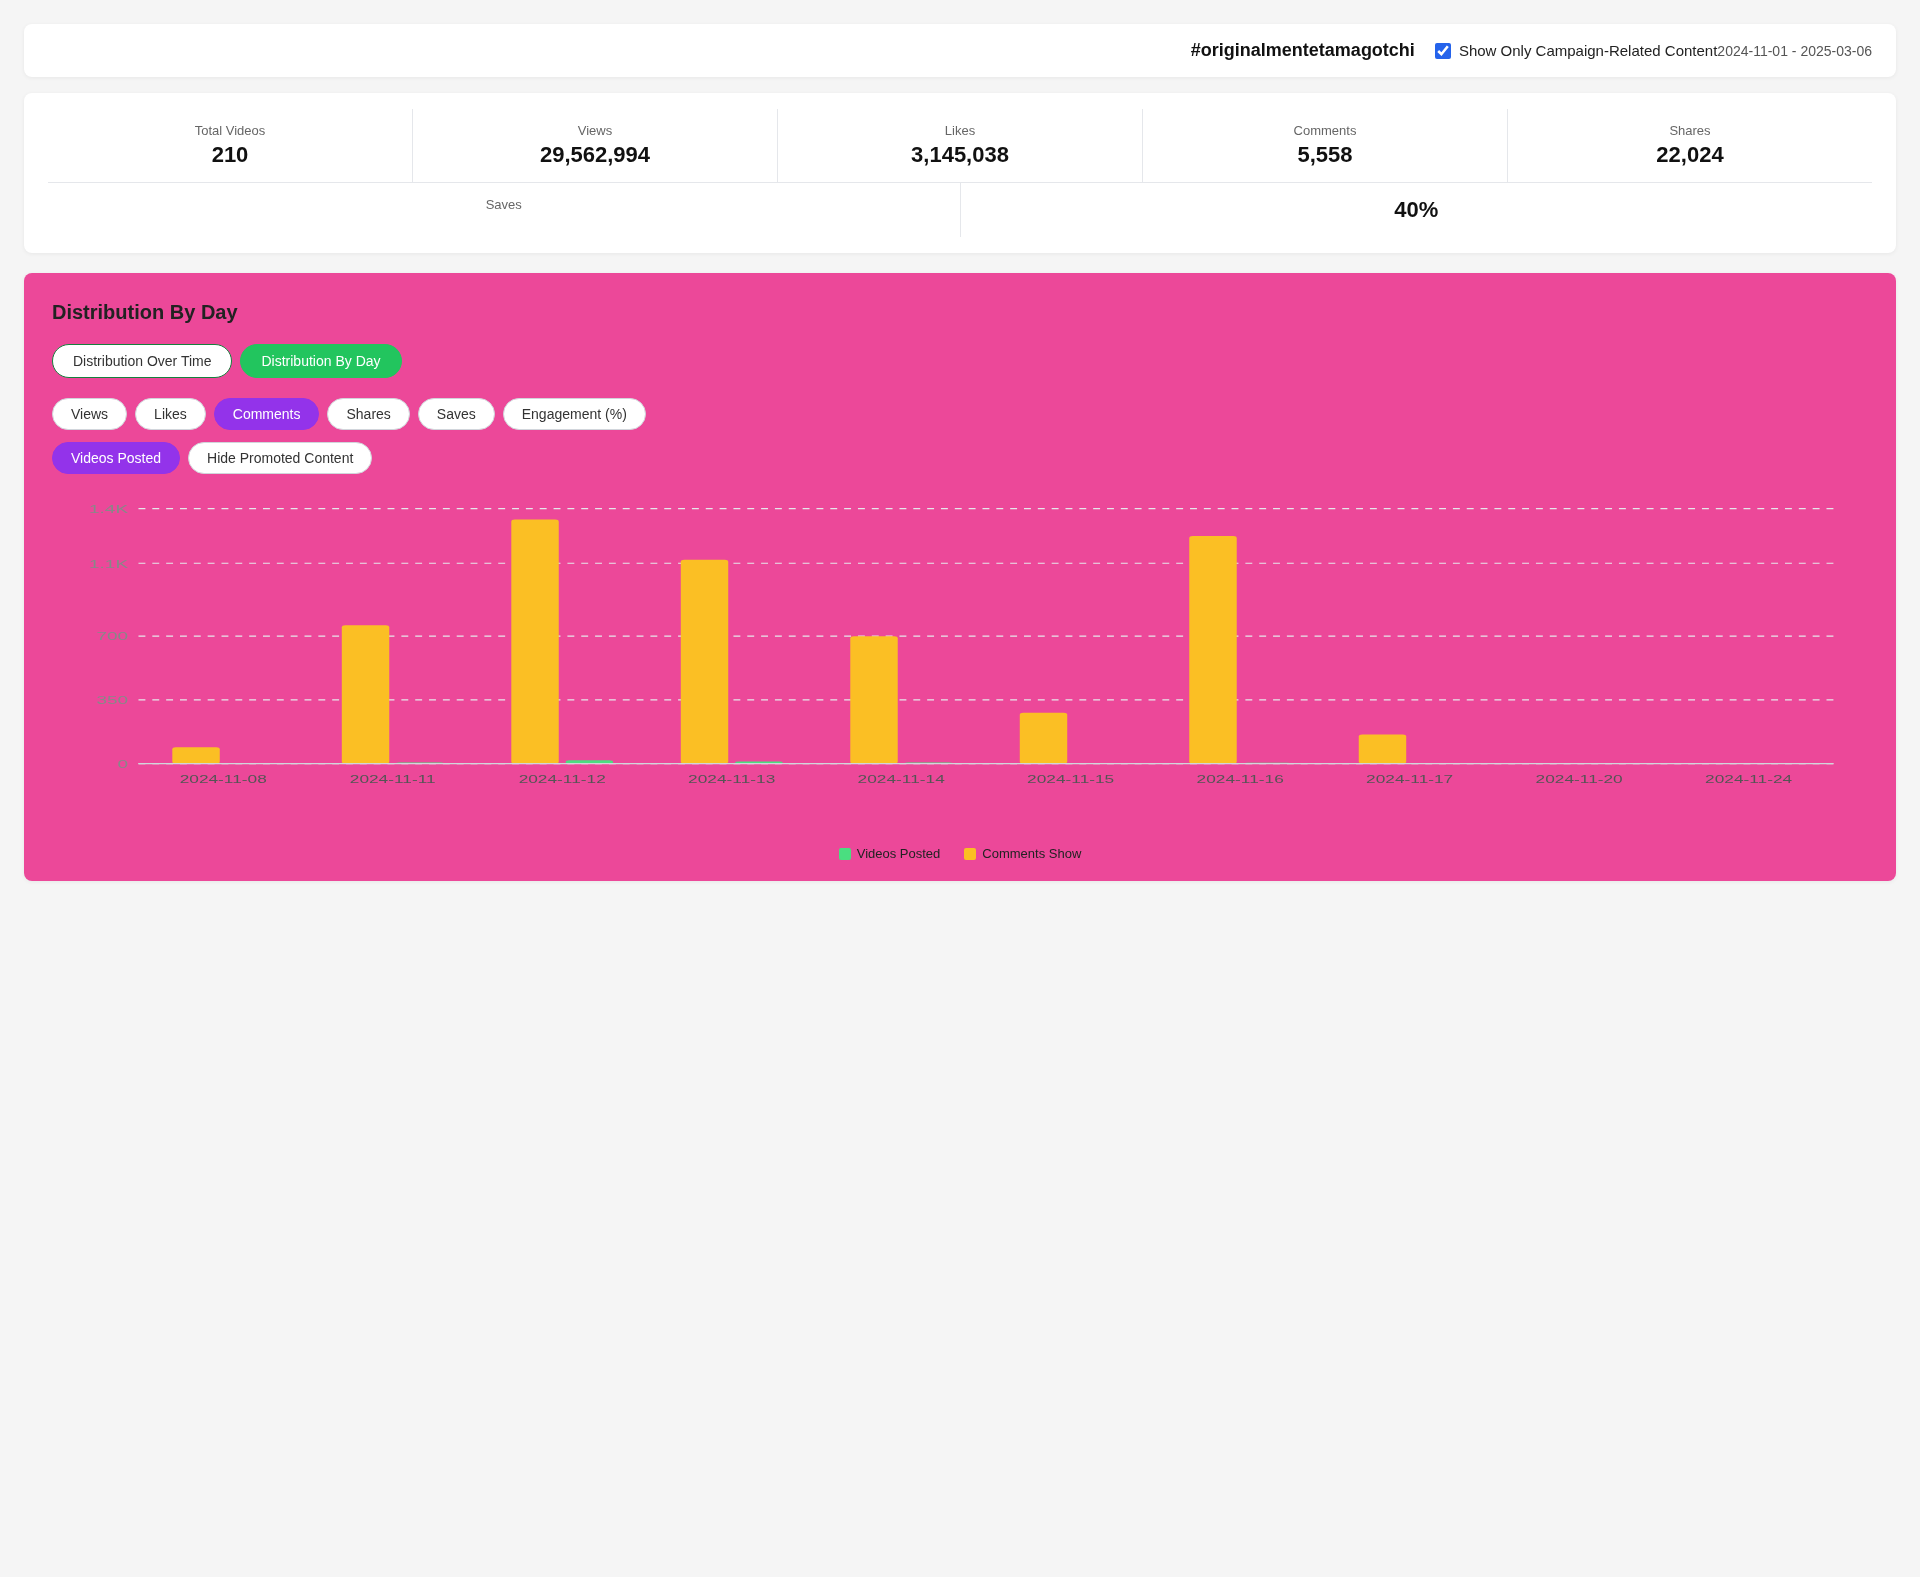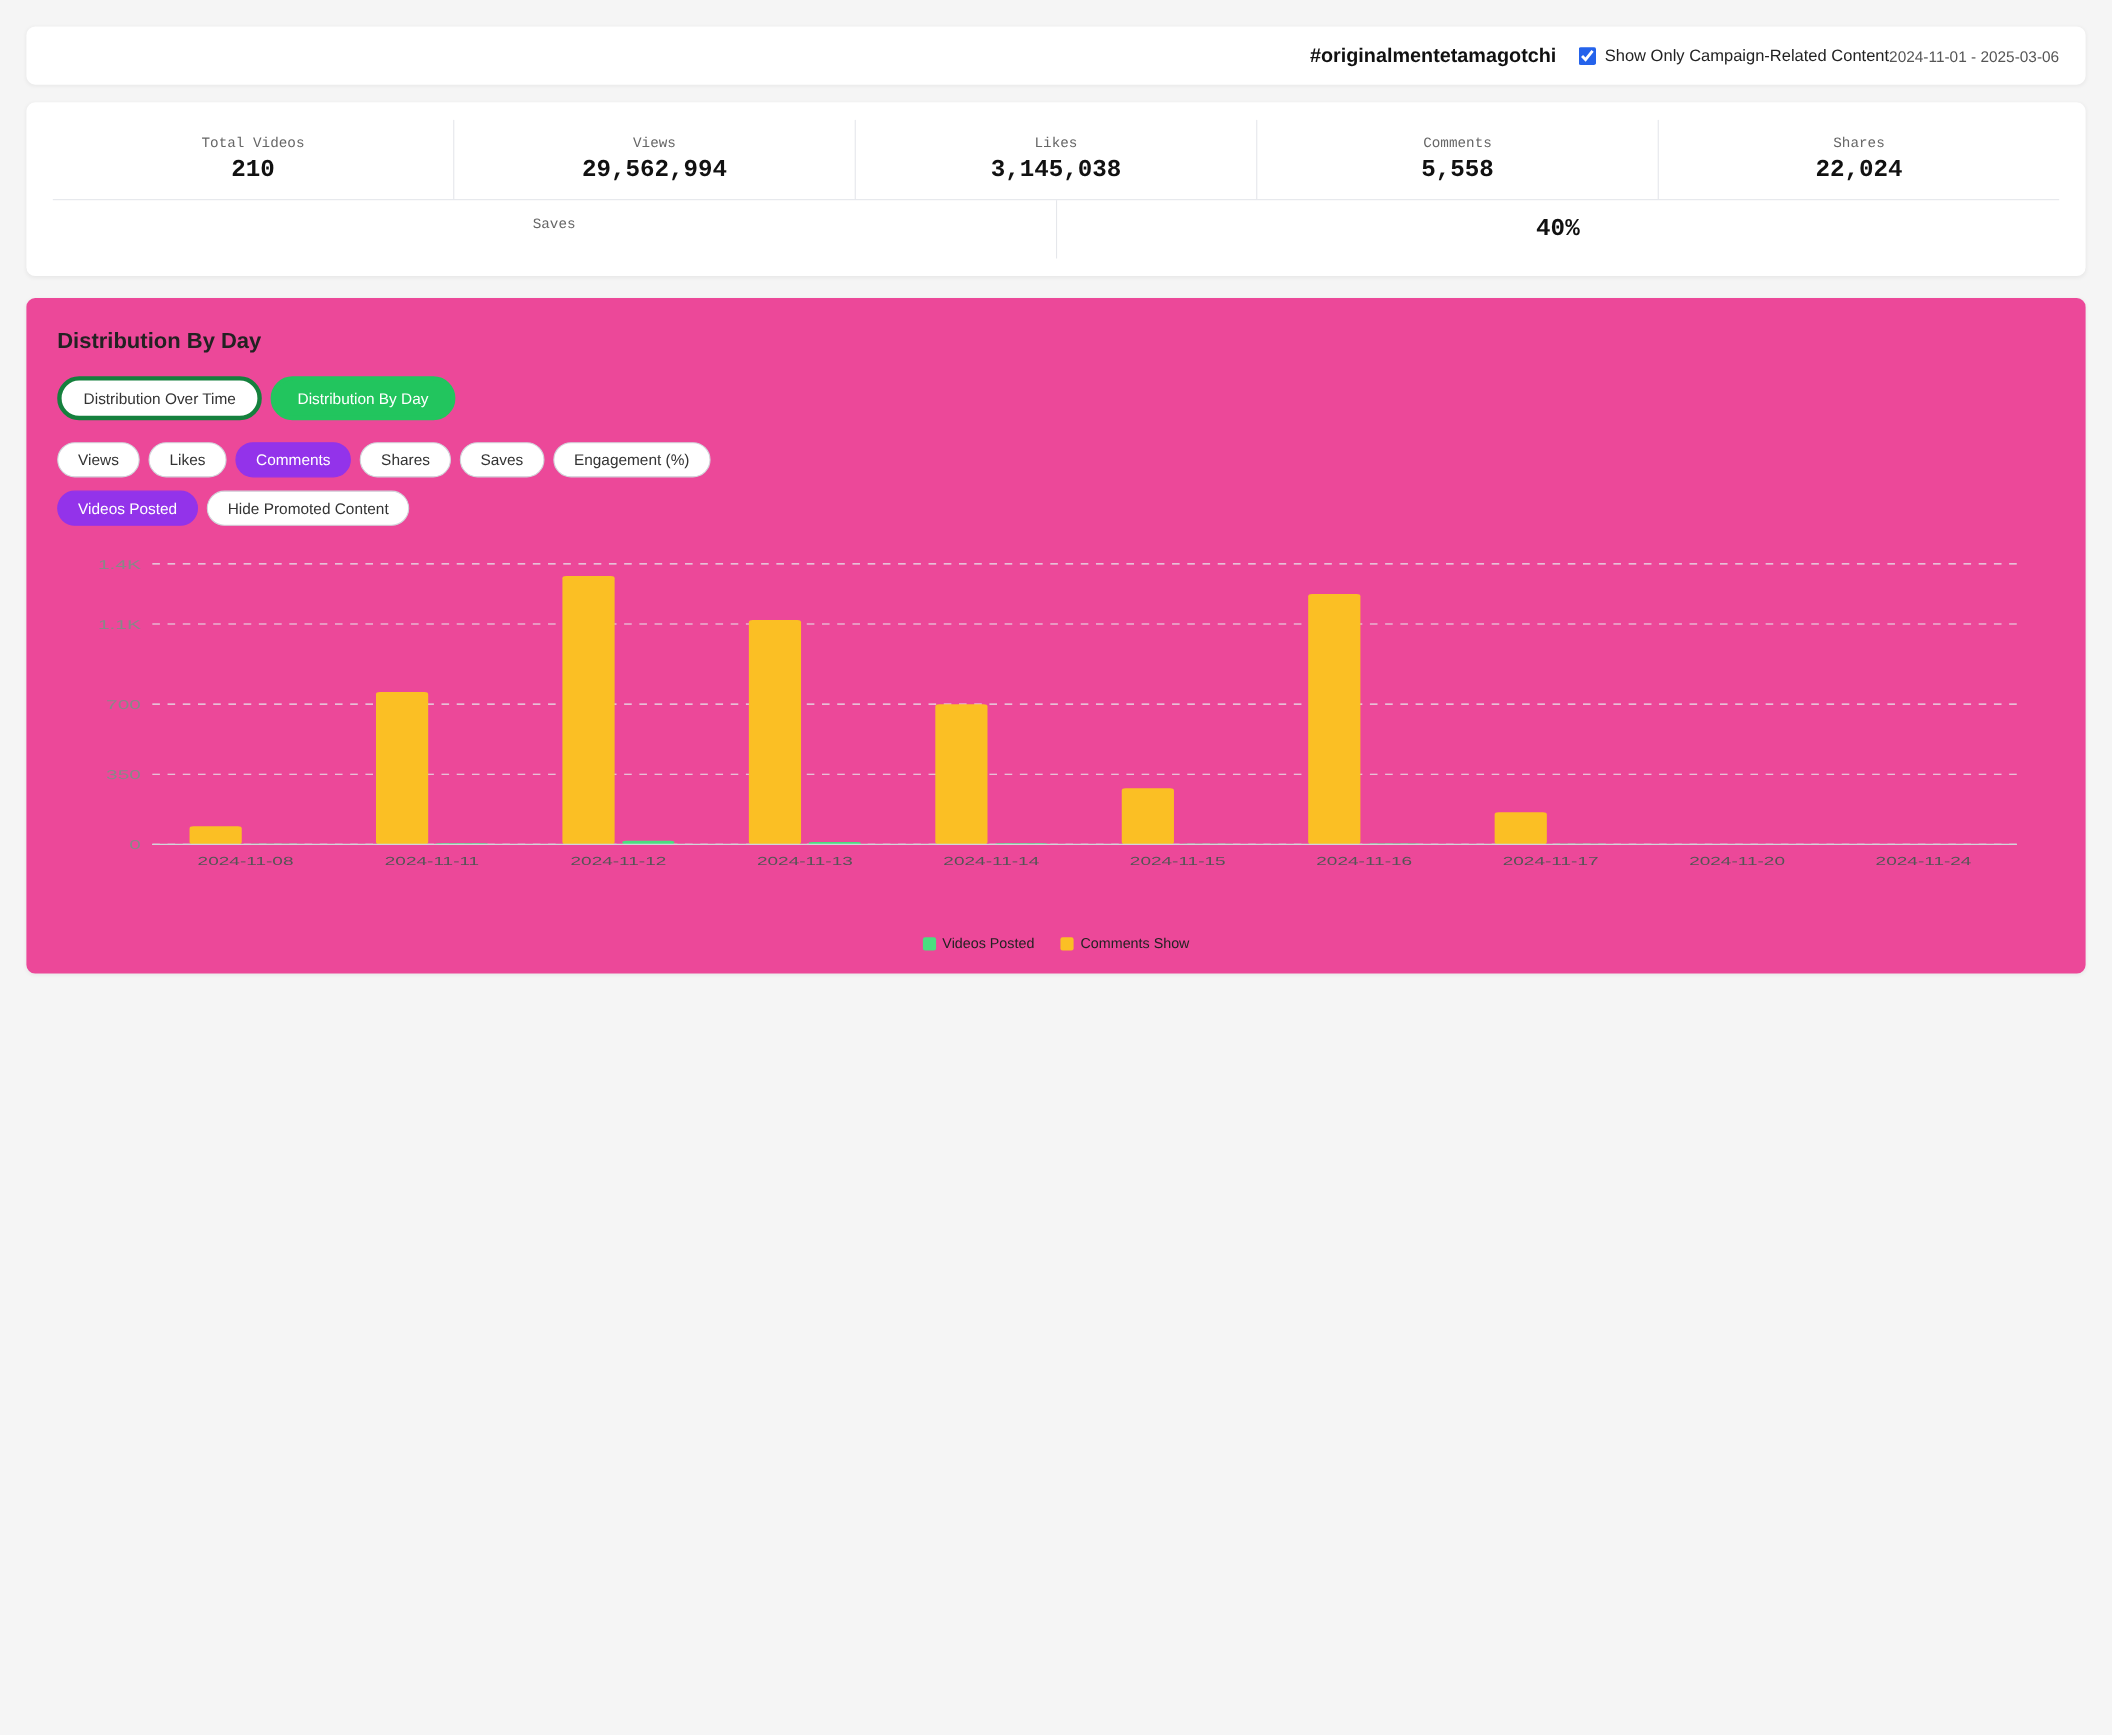--- a/index.html
+++ b/index.html
@@ -23,21 +23,20 @@
     .campaign-toggle { display: flex; align-items: center; gap: 8px; font-size: 15px; margin-left: 20px; }
     .campaign-toggle input[type=checkbox] { width: 16px; height: 16px; accent-color: #2563eb; }
     .date-range { font-size: 14px; color: #555; }
 
     .stats-grid {
       background: #fff;
       border-radius: 8px;
       box-shadow: 0 1px 4px rgba(0,0,0,0.06);
       padding: 16px 24px;
       margin-bottom: 20px;
-      font-family: Liberation Mono, monospace;
     }
     .stats-row {
       display: flex;
       border-bottom: 1px solid #e5e7eb;
     }
     .stats-row:last-child { border-bottom: none; }
     .stat-cell {
       flex: 1;
       padding: 14px 16px;
       border-right: 1px solid #e5e7eb;
@@ -52,21 +51,21 @@
       border-radius: 8px;
       box-shadow: 0 1px 4px rgba(0,0,0,0.06);
       padding: 28px 28px 20px;
     }
     .chart-title { font-size: 20px; font-weight: 700; margin-bottom: 20px; }
 
     .tab-group { display: flex; gap: 8px; margin-bottom: 20px; }
     .tab-btn {
       padding: 8px 20px;
       border-radius: 20px;
-      border: 4px solid #15803d;
+      border: 1px solid #15803d;
       background: #fff;
       font-size: 14px;
       cursor: pointer;
       font-weight: 500;
       color: #333;
     }
     .tab-btn.active-green {
       background: #22c55e;
       color: #fff;
       border-color: #22c55e;

